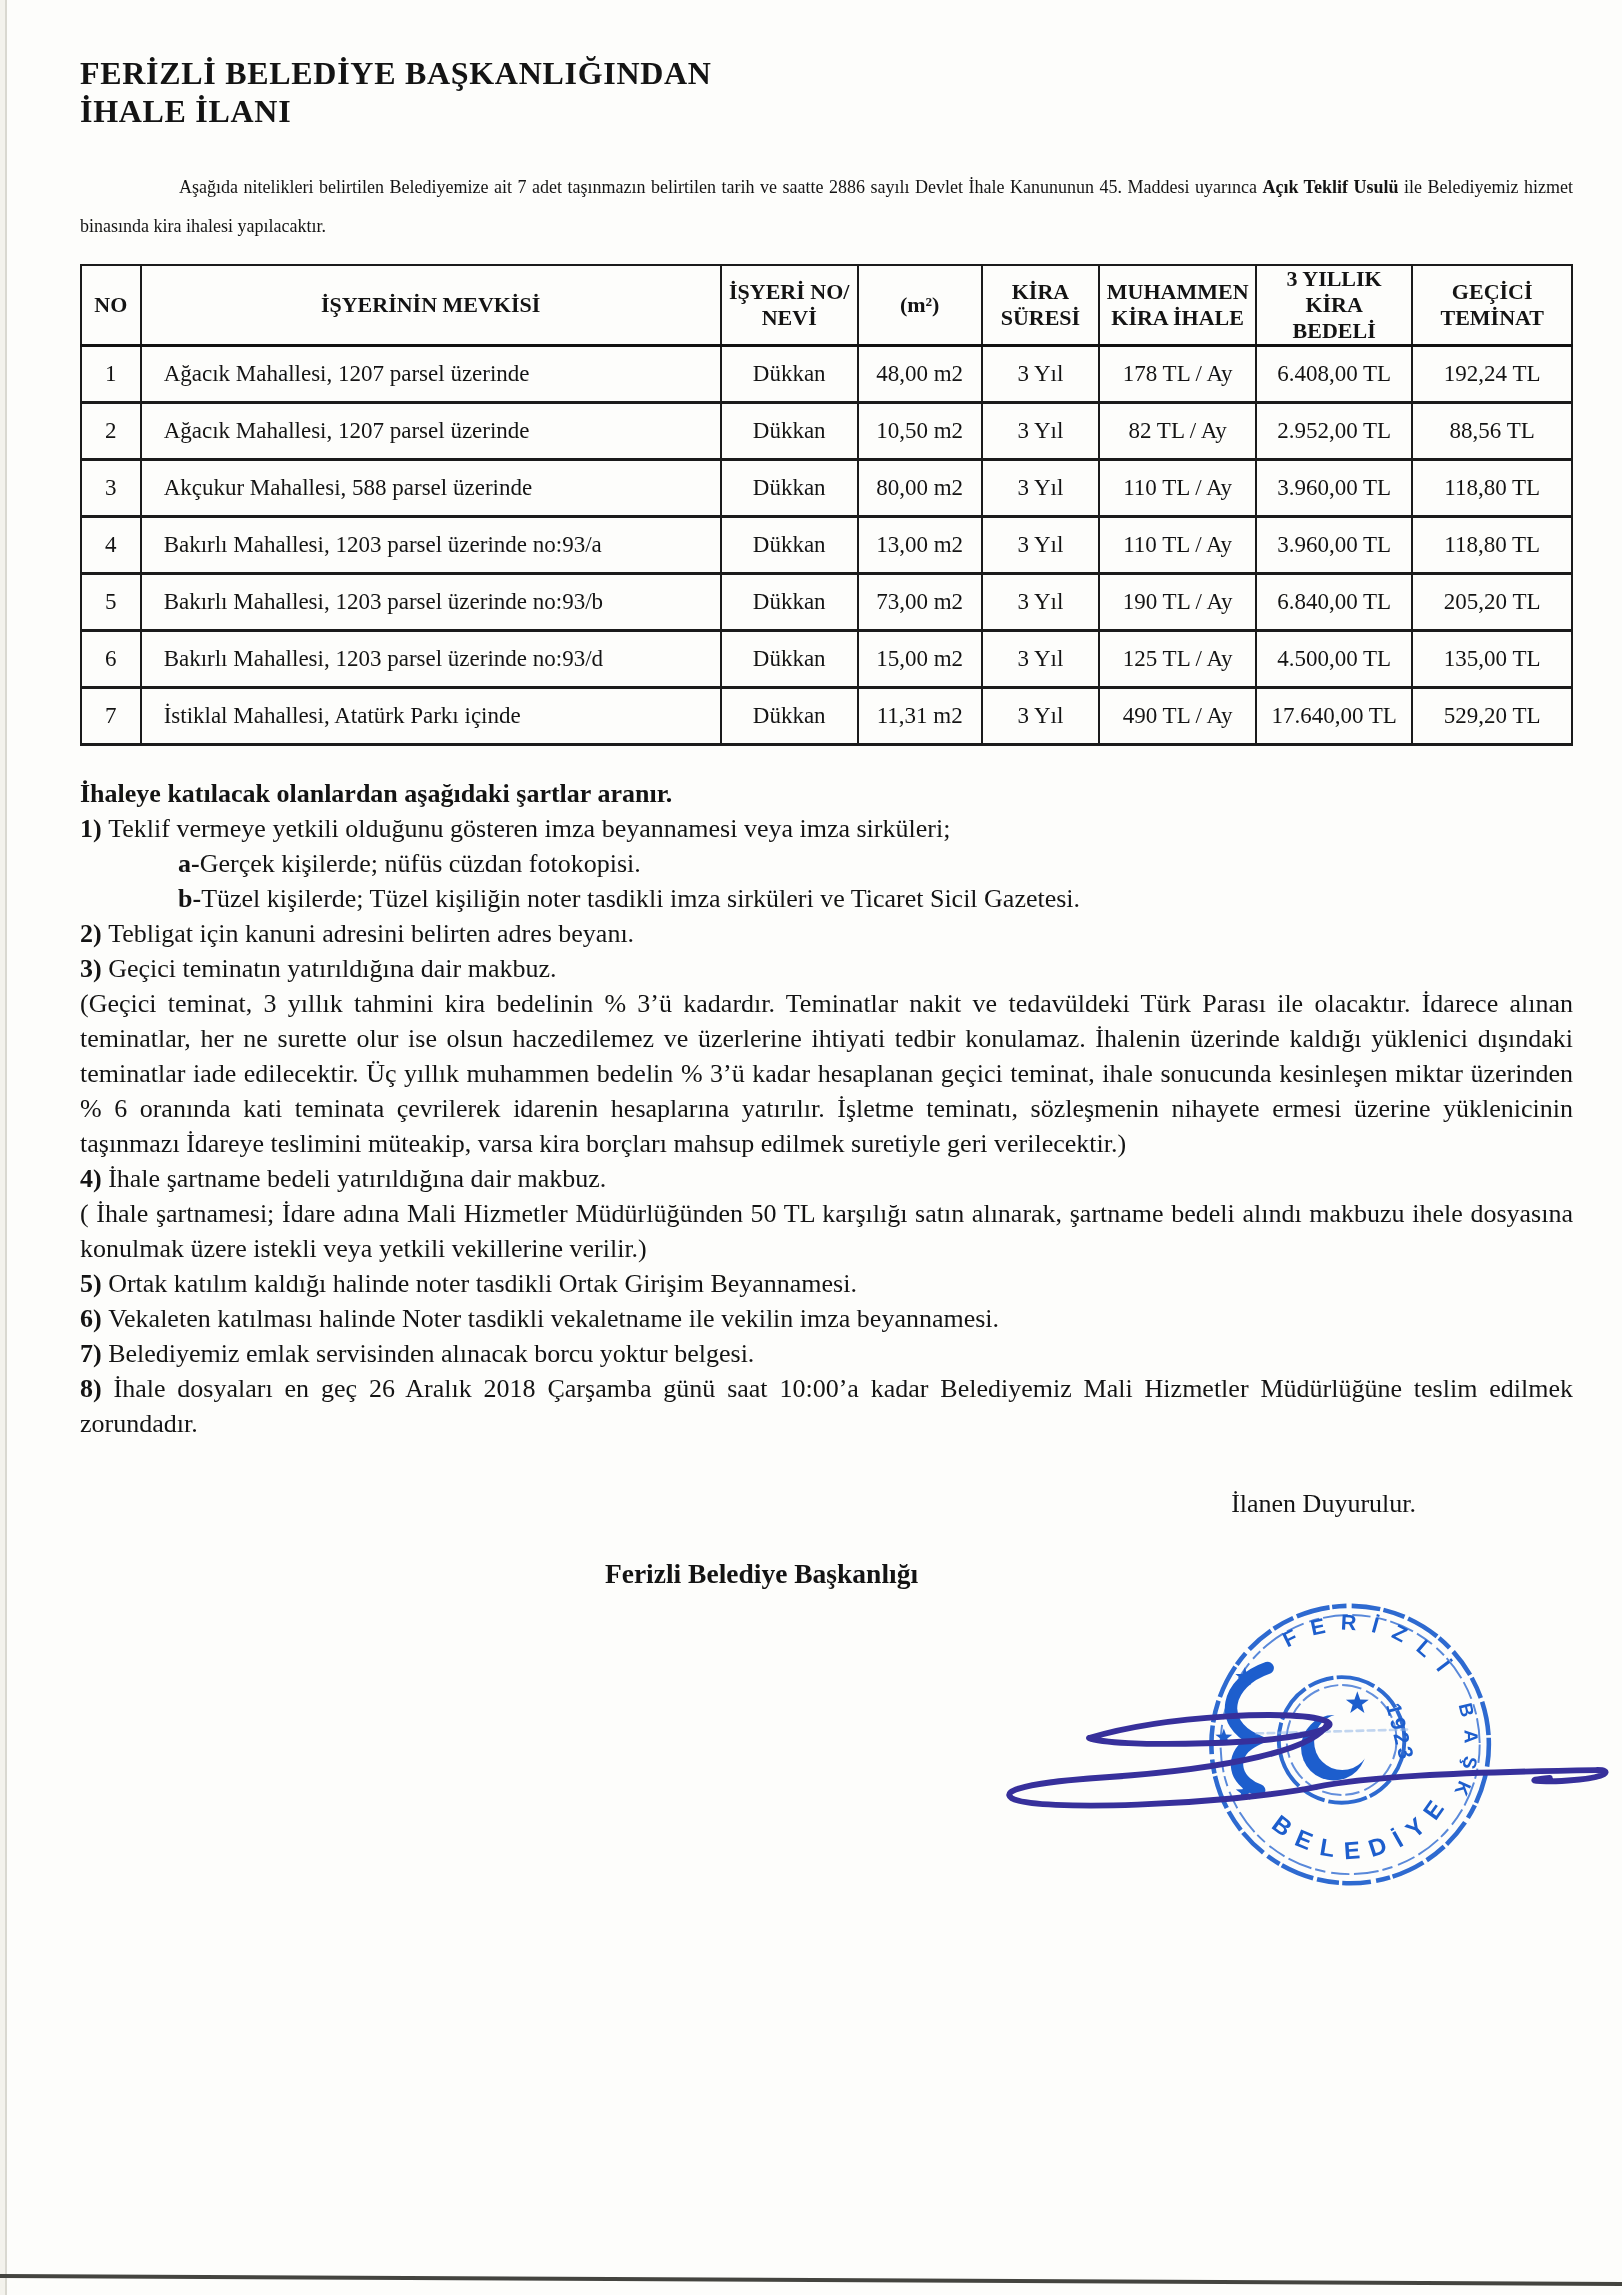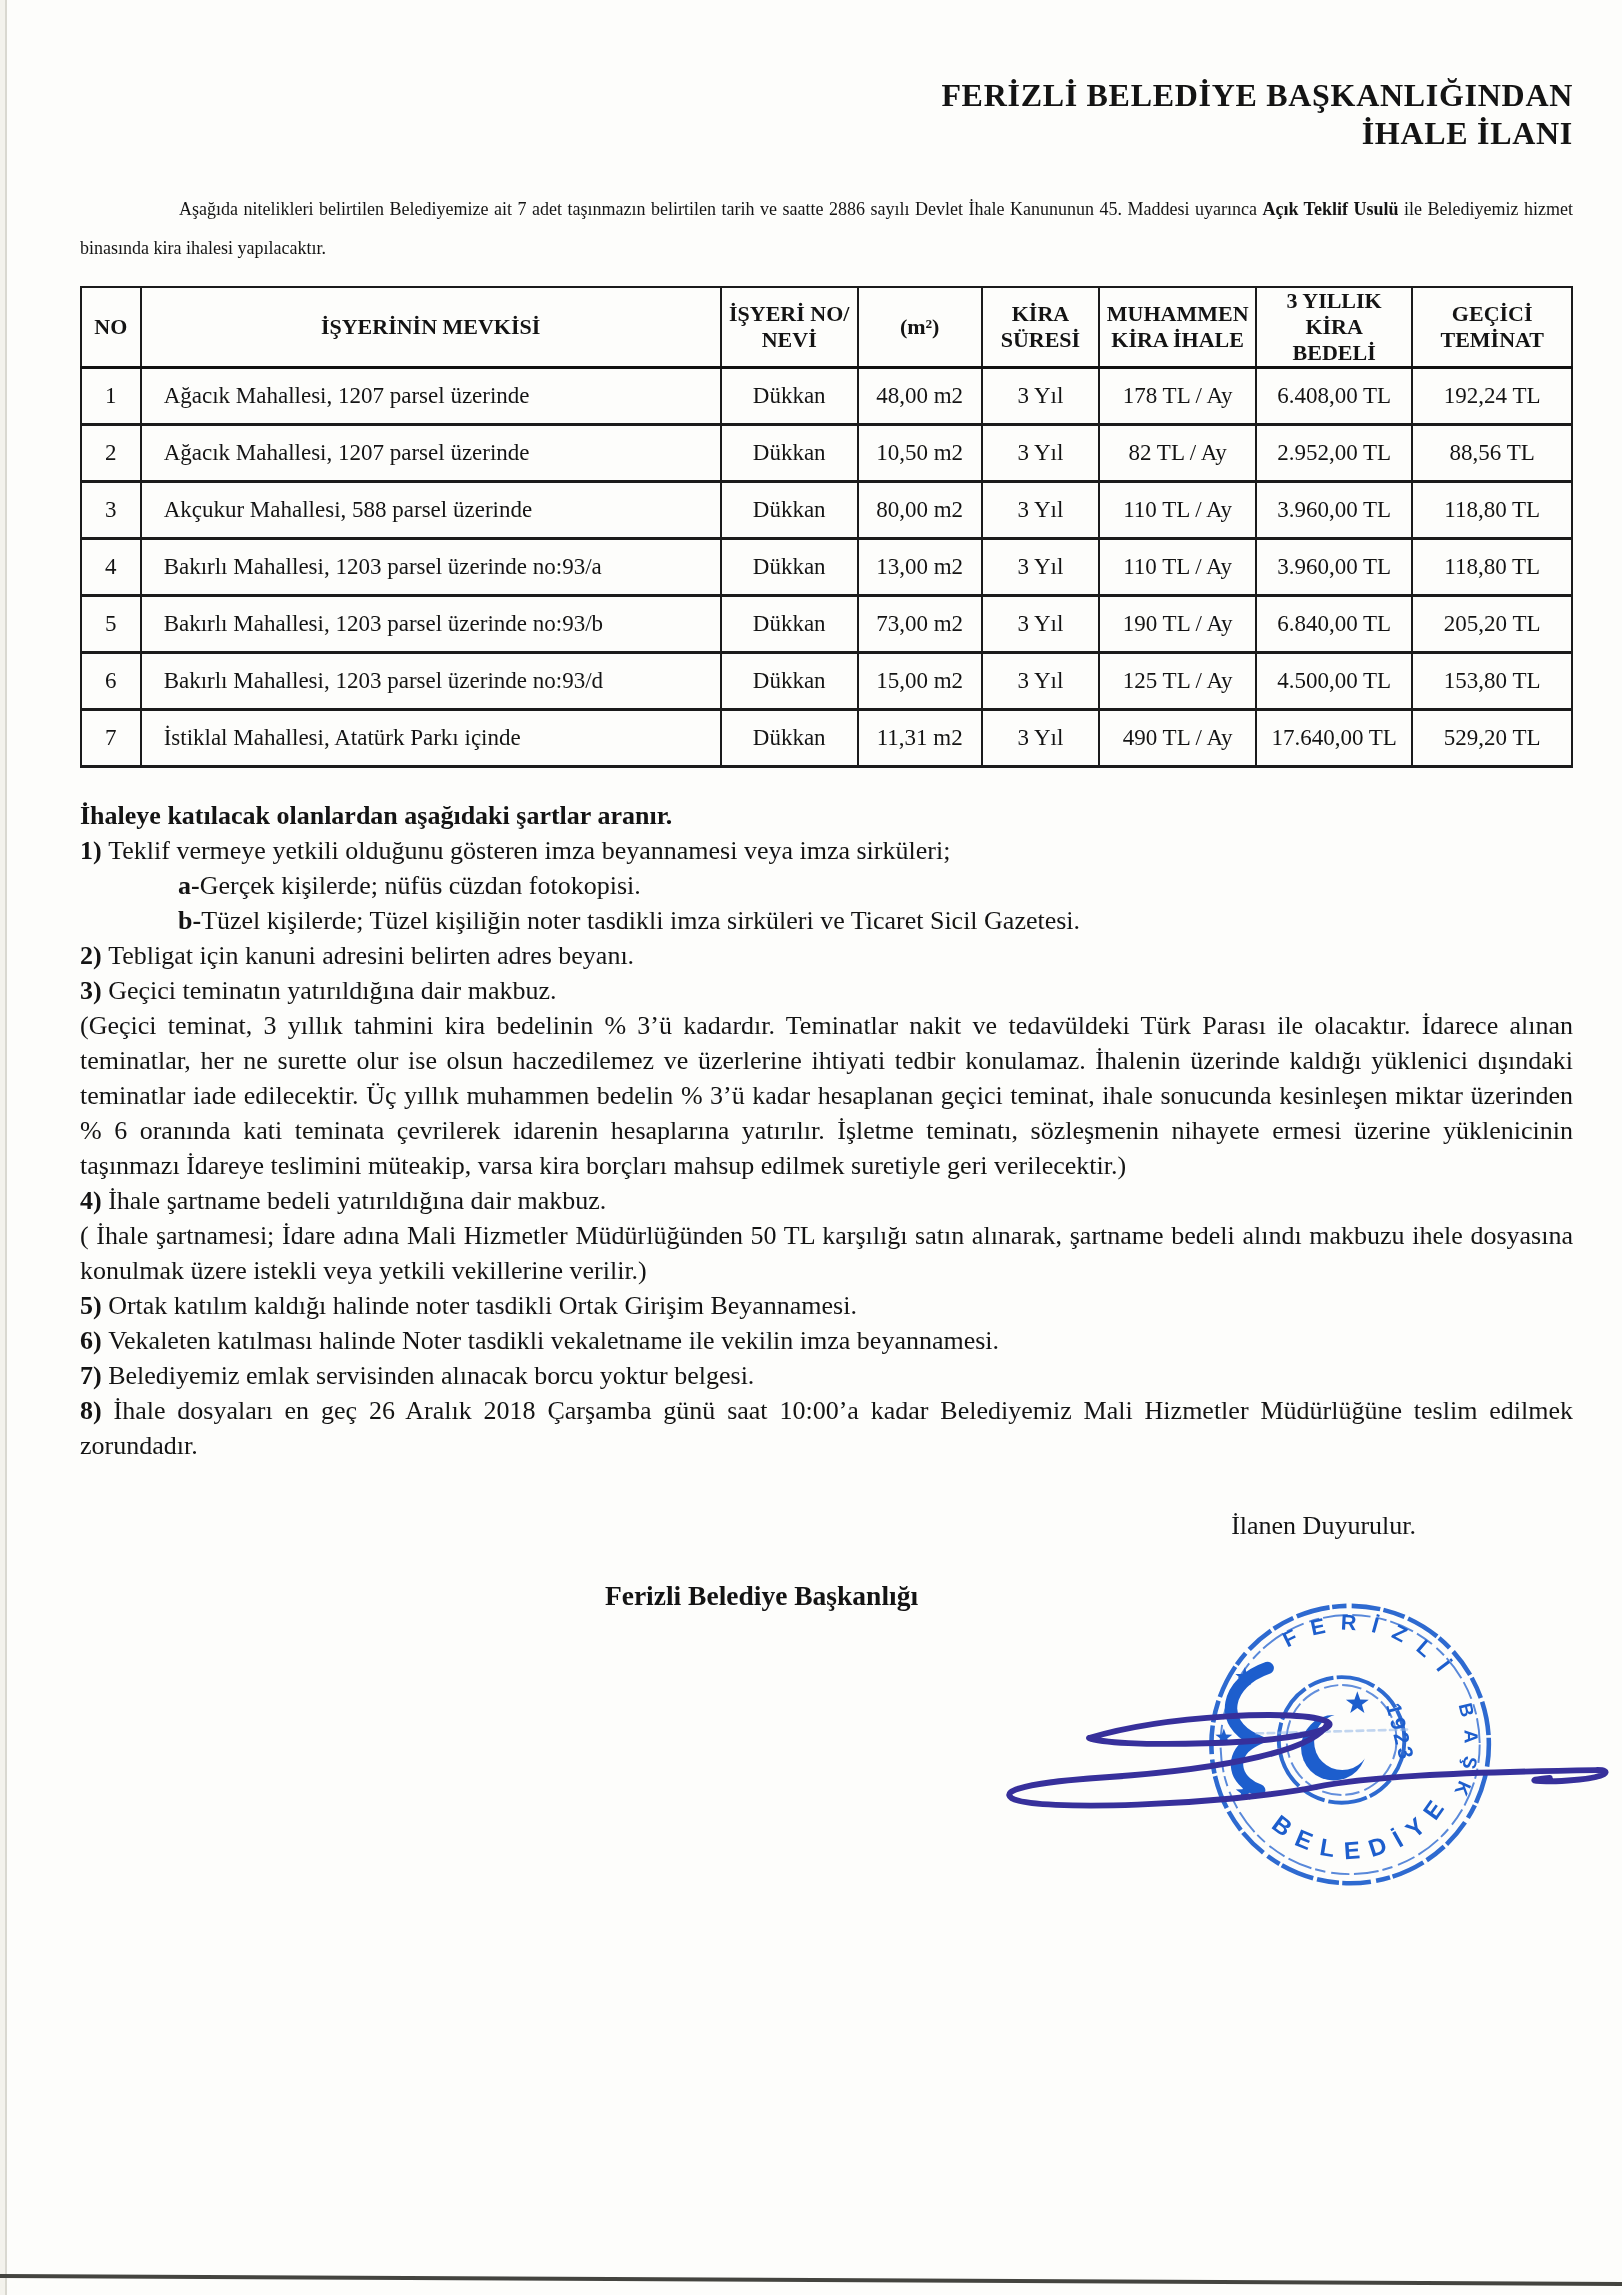--- a/index.html
+++ b/index.html
@@ -8,21 +8,21 @@
     width:1623px;height:2295px;
     background:#fdfdfb;
     font-family:"Liberation Serif","DejaVu Serif",serif;
     color:#141414;
     overflow:hidden;
   }
   .scan-left-edge{position:absolute;left:4.6px;top:0;width:2px;height:100%;background:#d9d8d0;}
   .scan-left-tint{position:absolute;left:0;top:0;width:4.6px;height:100%;background:#f3f2ec;}
   .scan-bottom-line{position:absolute;left:-7.9px;top:2278px;width:1642px;height:3.9px;background:#44443f;transform:rotate(0.28deg);}
   .content{position:absolute;left:80px;top:0;width:1493px;z-index:2;}
-  .title-block{margin-top:76px;text-align:right;font-weight:700;font-size:32px;line-height:38px;letter-spacing:0.7px;}
+  .title-block{margin-top:54px;text-align:left;font-weight:700;font-size:32px;line-height:38px;letter-spacing:0.7px;}
   .intro{margin-top:38px;font-size:18px;line-height:39px;text-align:justify;text-indent:99px;}
   .intro b{font-weight:700;}
   table.tender{
     margin-top:3.9px;width:100%;border-collapse:collapse;table-layout:fixed;
   }
   table.tender th,table.tender td{
     border:2px solid #1b1b1b;
     font-size:23px;
     padding:0 6.5px;
     text-align:center;vertical-align:middle;
@@ -134,21 +134,21 @@
           <td>205,20 TL</td>
         </tr>
         <tr>
           <td>6</td>
           <td class="c-mevki">Bakırlı Mahallesi, 1203 parsel üzerinde no:93/d</td>
           <td>Dükkan</td>
           <td>15,00 m2</td>
           <td>3 Yıl</td>
           <td>125 TL / Ay</td>
           <td>4.500,00 TL</td>
-          <td>153,80 TL</td>
+          <td>135,00 TL</td>
         </tr>
         <tr>
           <td>7</td>
           <td class="c-mevki">İstiklal Mahallesi, Atatürk Parkı içinde</td>
           <td>Dükkan</td>
           <td>11,31 m2</td>
           <td>3 Yıl</td>
           <td>490 TL / Ay</td>
           <td>17.640,00 TL</td>
           <td>529,20 TL</td>

